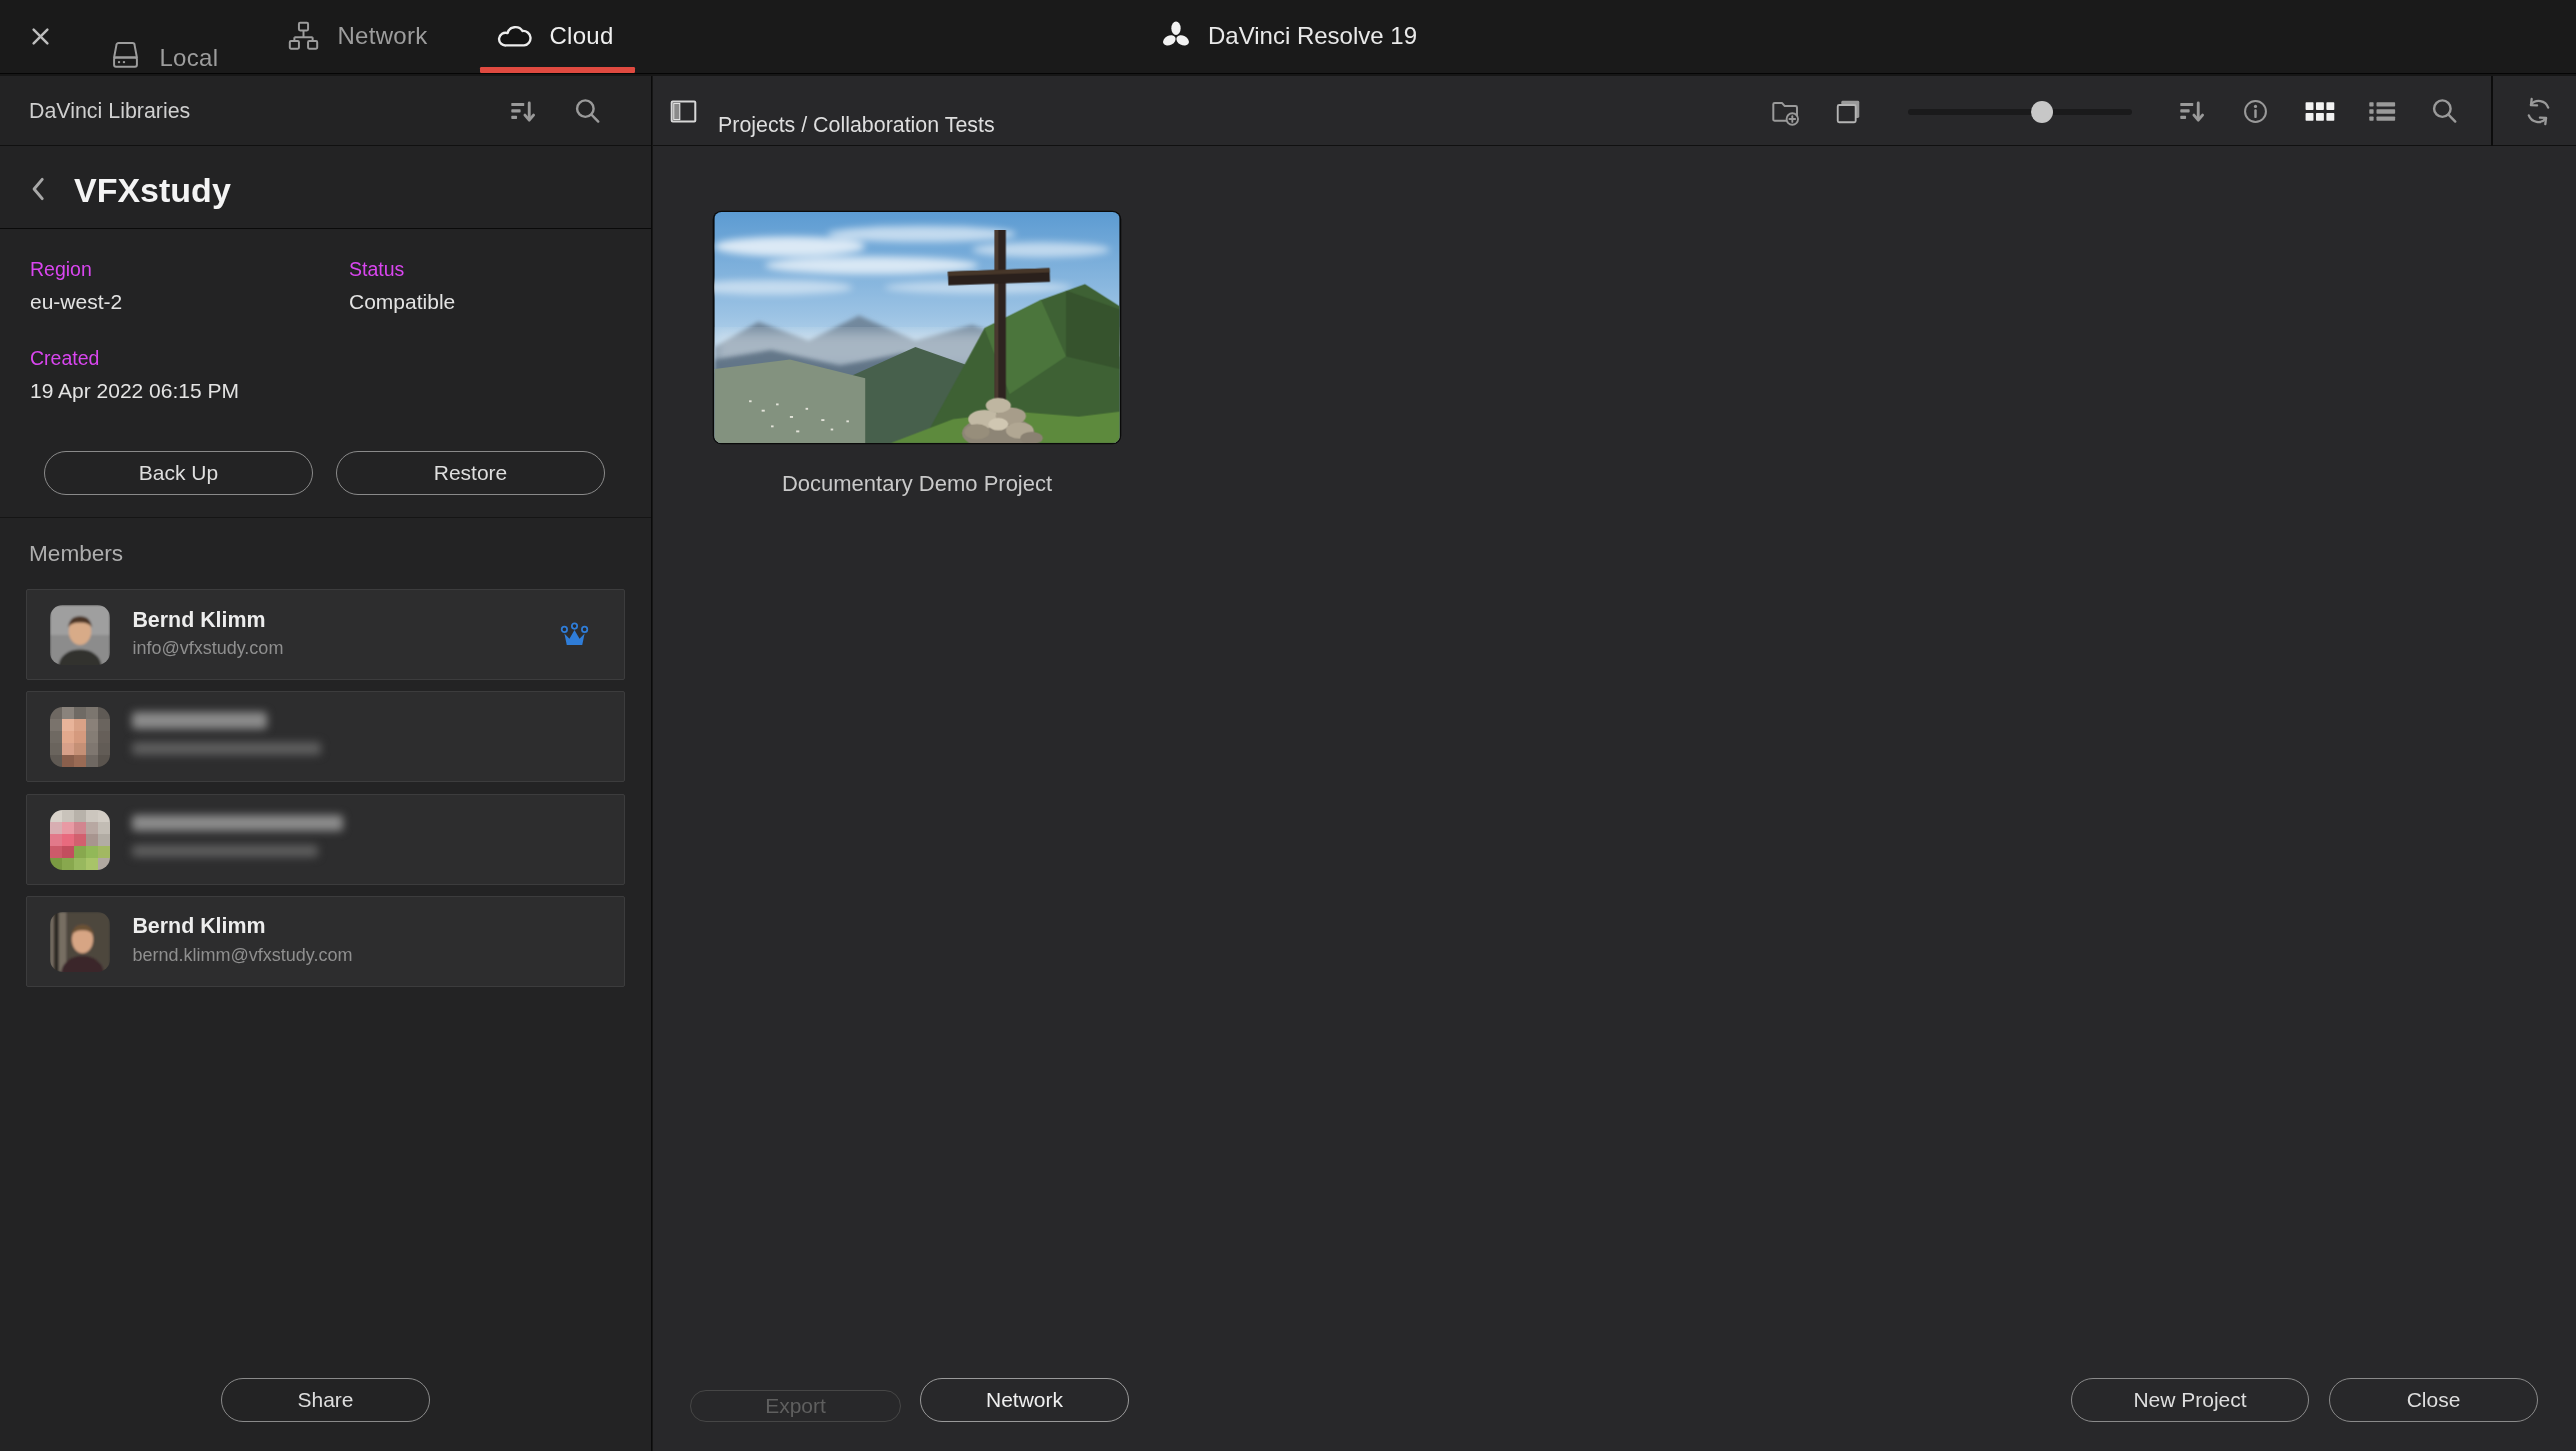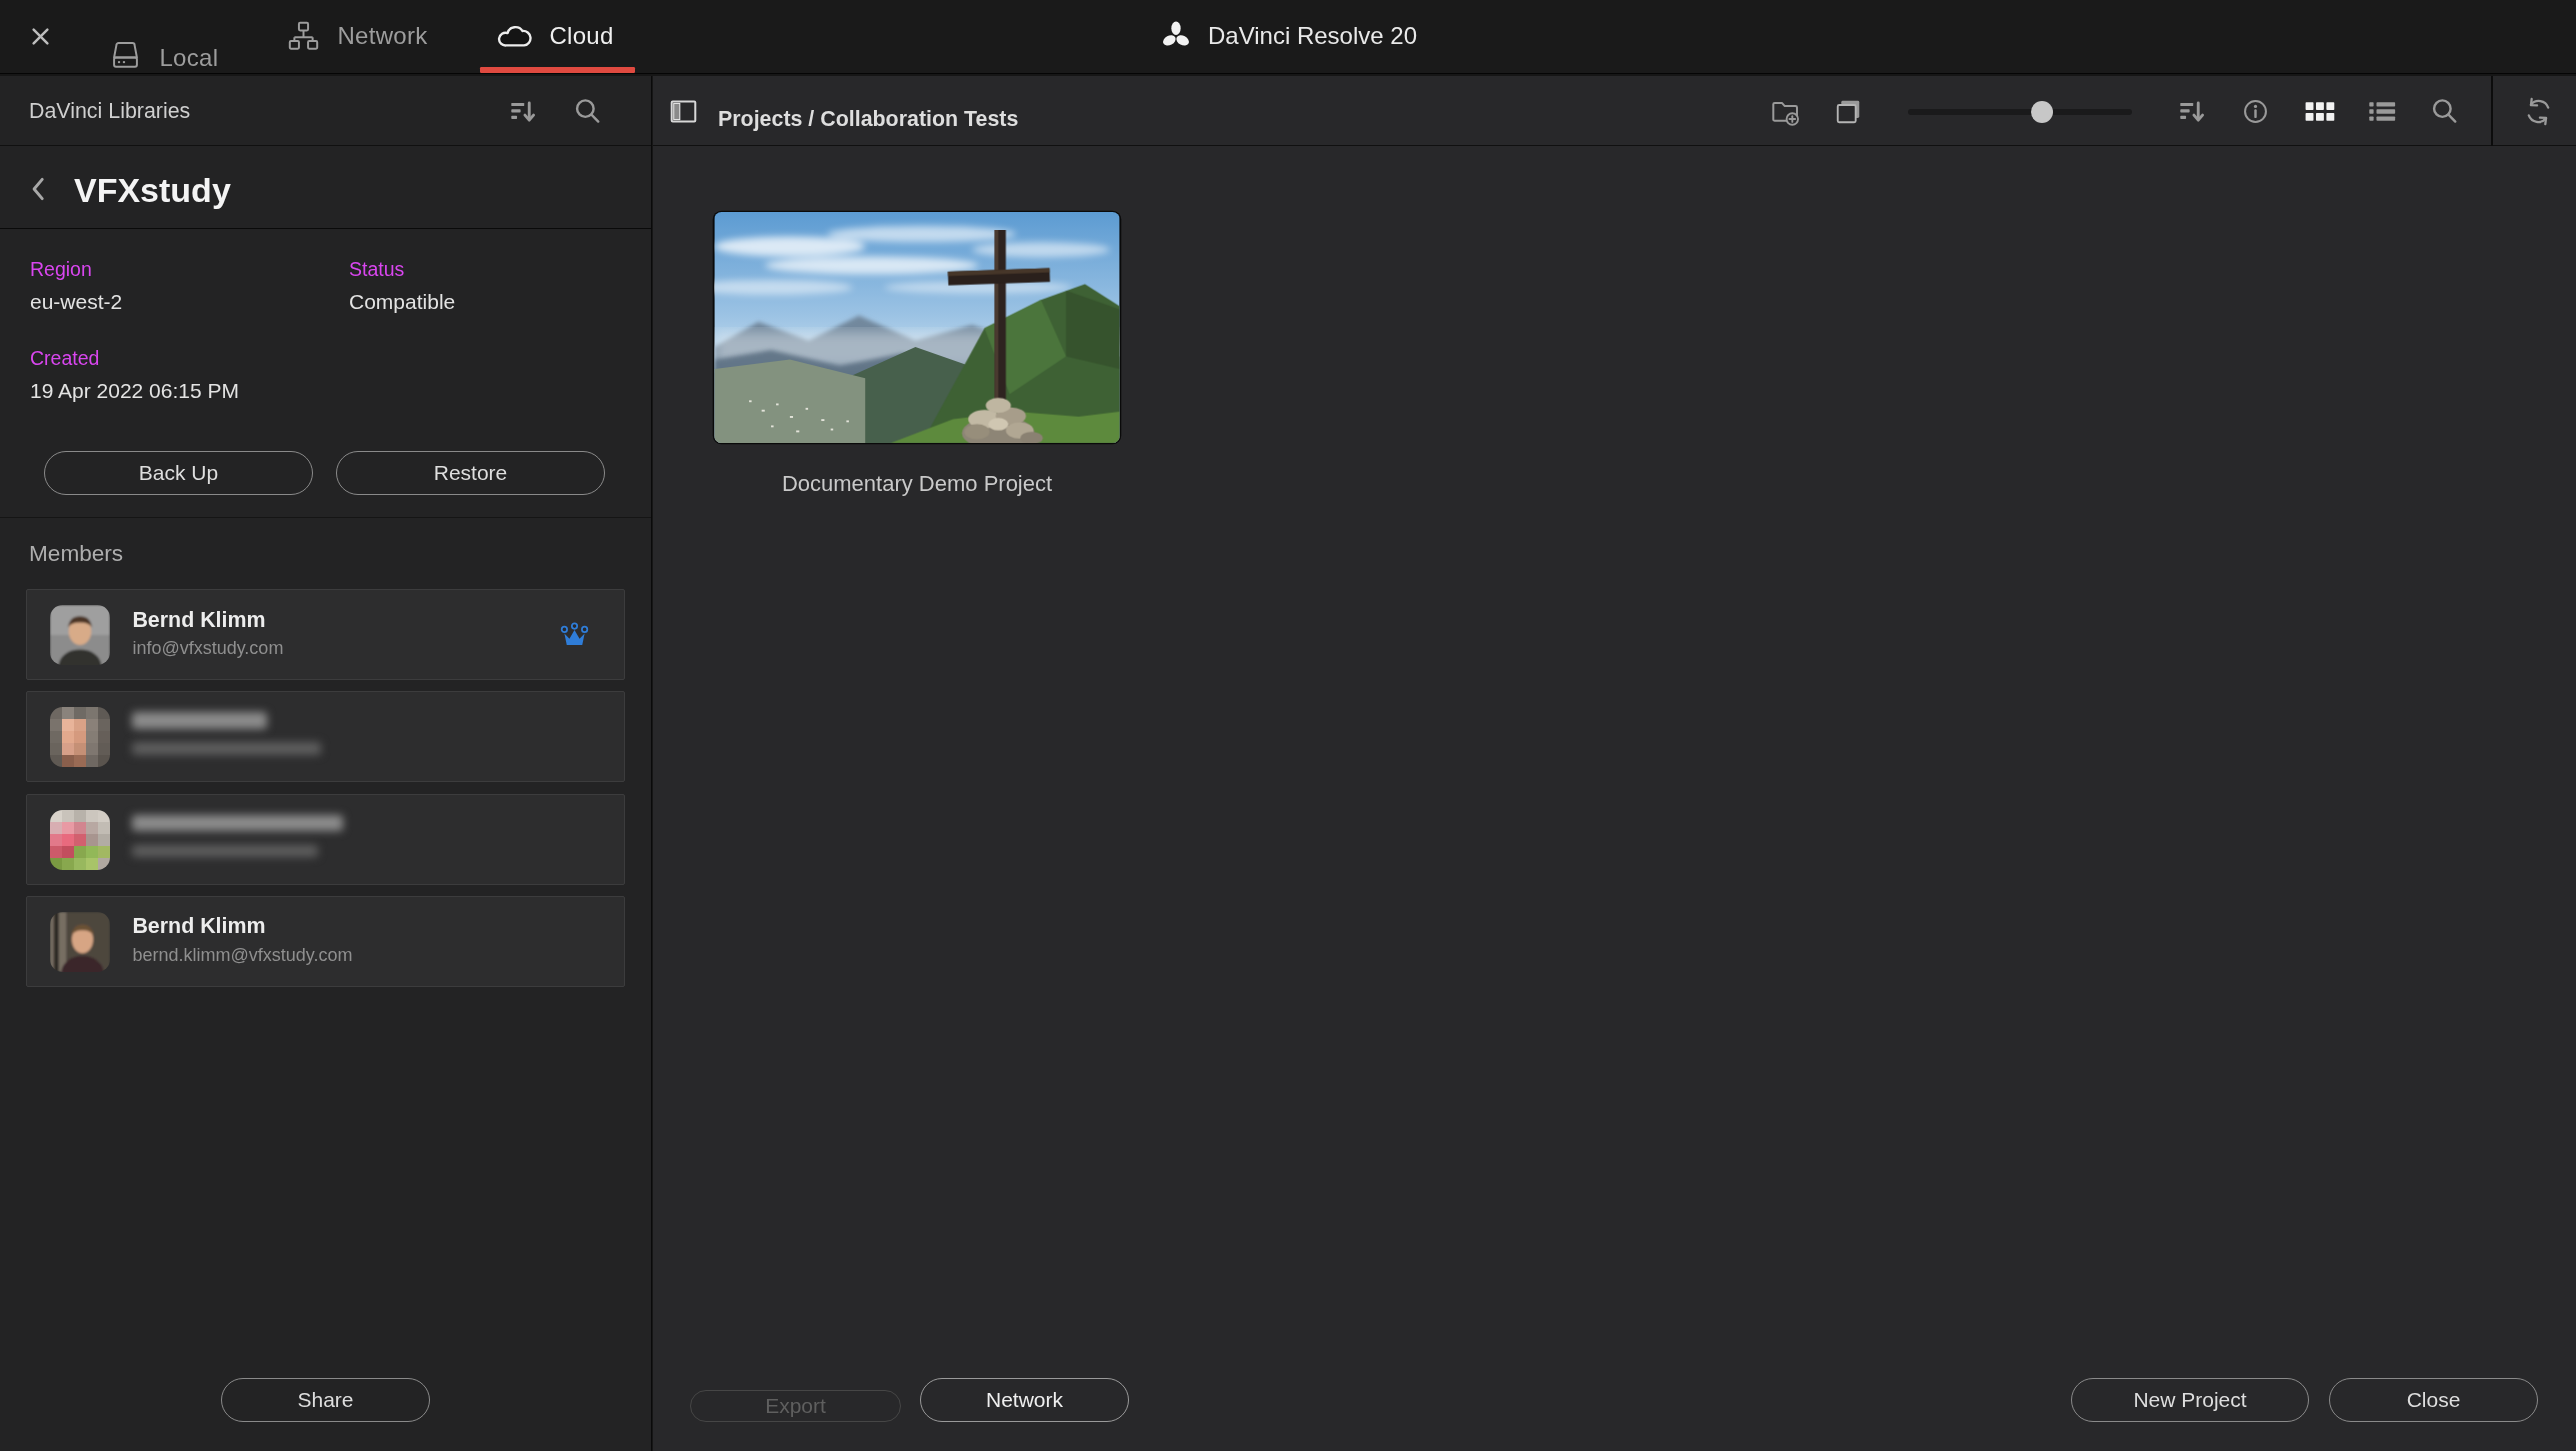--- a/index.html
+++ b/index.html
@@ -74,21 +74,21 @@
   .blur-bar { position:absolute; left:105px; border-radius:3.8px; filter:blur(4.4px); }
   .blur-name  { top:20px; height:16.4px; background:#8c8c8c; }
   .blur-email { top:50px; height:12.6px; background:#5e5e5e; }
 
   .btn-share { position:absolute; bottom:30px; left:221px; width:209px; height:44px; }
 
   
   .rp-header { position:absolute; top:0; left:0; right:0; height:70px;
                border-bottom:1.9px solid #101010; }
   .rp-toggle { position:absolute; left:15px; top:20px; width:31px; height:31px; cursor:pointer; }
-  .rp-breadcrumb { position:absolute; left:65px; top:31px; font-size:21.4px; color:#dedede; font-weight:bold; }
+  .rp-breadcrumb { position:absolute; left:65px; top:37px; font-size:21.4px; color:#dedede; font-weight:normal; }
   .toolbar { position:absolute; right:0; top:0; height:70px; display:flex; align-items:center; }
   .tool { width:33px; height:33px; display:flex; align-items:center; justify-content:center;
           margin-right:30px; cursor:pointer; }
   .zoom-slider { position:relative; width:224px; height:33px; margin-right:44px; margin-left:12.6px; cursor:pointer; }
   .zoom-track { position:absolute; top:14.5px; left:0; right:0; height:5.7px; background:#1a1a1b; border-radius:3.1px; }
   .zoom-thumb { position:absolute; top:6.3px; width:22.6px; height:22.6px; border-radius:50%;
                 background:#c7c7c7; }
   .tb-divider { width:1.9px; align-self:stretch; background:#0c0c0c; margin-right:29px; }
 
   
@@ -162,21 +162,21 @@
     <div class="tab-underline"></div>
 
     <div class="win-title">
       <span style="pointer-events:none">
         <svg width="34" height="34" viewBox="0 0 46 46" fill="#f2f2f2">
           <ellipse cx="23" cy="12.5" rx="6.3" ry="9"></ellipse>
           <ellipse cx="14" cy="29" rx="6.3" ry="9" transform="rotate(62 14 29)"></ellipse>
           <ellipse cx="32" cy="29" rx="6.3" ry="9" transform="rotate(-62 32 29)"></ellipse>
         </svg>
       </span>
-      <span>DaVinci Resolve 20</span>
+      <span>DaVinci Resolve 19</span>
     </div>
   </div>
 
   <div class="left-panel">
 
     <div class="lp-header">
       <div class="lp-header-title">DaVinci Libraries</div>
       <div class="icon-btn" style="left:507px; top:19px;">
         <span>
           <svg width="33" height="33" viewBox="0 0 46 46">

